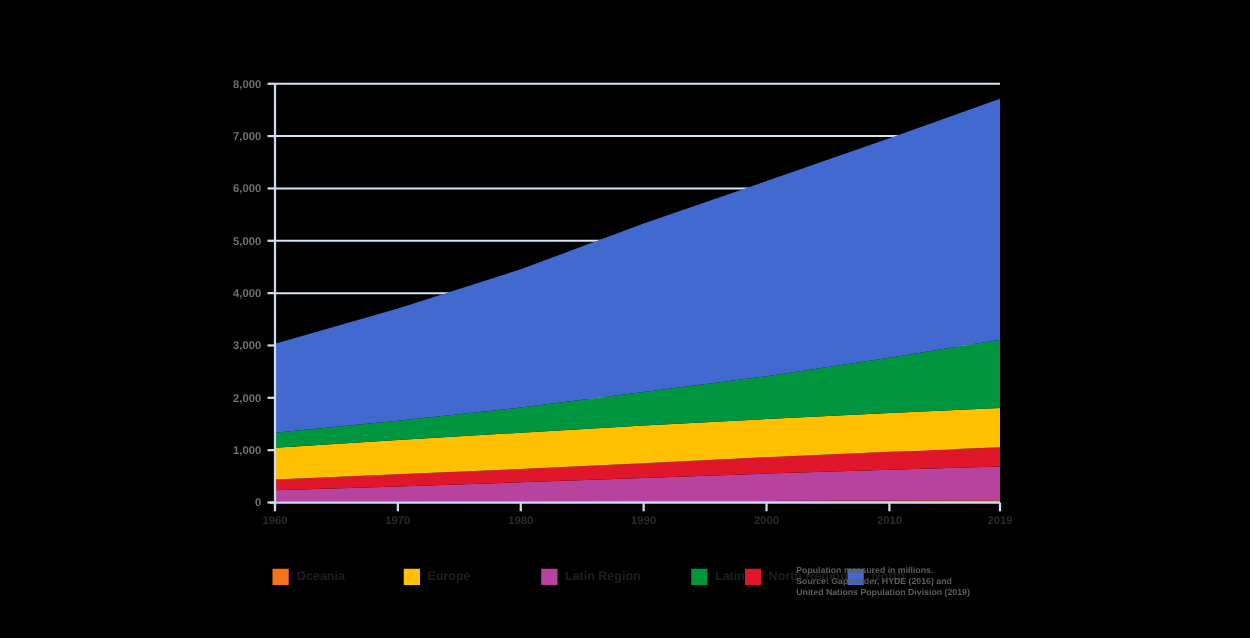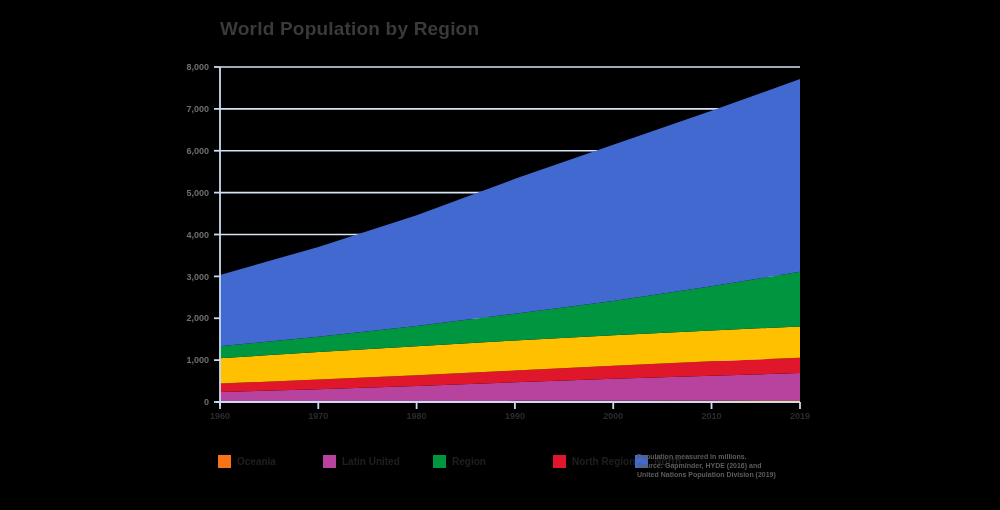--- a/index.html
+++ b/index.html
@@ -91,21 +91,20 @@
     font-weight: bold;
     width: 200px;
   }
   .source-note div { white-space: nowrap; }
 </style>
 </head>
 <body>
 
 <div id="chart-root">
 
-  <div class="chart-title">World Population by Region</div>
 
   <svg class="plot" width="1000" height="510">
     <g id="gridlines">
         <line x1="220" x2="800" y1="402" y2="402" stroke="#D6E4F5" stroke-width="0"></line>
         <line x1="220" x2="800" y1="360.125" y2="360.125" stroke="#D6E4F5" stroke-width="1.6"></line>
         <line x1="220" x2="800" y1="318.25" y2="318.25" stroke="#D6E4F5" stroke-width="1.6"></line>
         <line x1="220" x2="800" y1="276.375" y2="276.375" stroke="#D6E4F5" stroke-width="1.6"></line>
         <line x1="220" x2="800" y1="234.5" y2="234.5" stroke="#D6E4F5" stroke-width="1.6"></line>
         <line x1="220" x2="800" y1="192.625" y2="192.625" stroke="#D6E4F5" stroke-width="1.6"></line>
         <line x1="220" x2="800" y1="150.75" y2="150.75" stroke="#D6E4F5" stroke-width="1.6"></line>
@@ -161,26 +160,30 @@
         <text x="800" y="419" class="tick-label-x">2019</text>
       </g>
   </svg>
 
   <div class="legend" id="legend">
       <div class="legend-item">
         <span class="legend-swatch" style="background: rgb(248, 114, 23);"></span>
         <span class="legend-label">Oceania</span>
       </div>
       <div class="legend-item">
+        <span class="legend-swatch" style="background: rgb(255, 192, 0);"></span>
+        <span class="legend-label">Europe</span>
+      </div>
+      <div class="legend-item">
         <span class="legend-swatch" style="background: rgb(184, 67, 158);"></span>
-        <span class="legend-label">Latin United</span>
+        <span class="legend-label">Latin Region</span>
       </div>
       <div class="legend-item">
         <span class="legend-swatch" style="background: rgb(0, 150, 63);"></span>
-        <span class="legend-label">Region</span>
+        <span class="legend-label">Latin</span>
       </div>
       <div class="legend-item">
         <span class="legend-swatch" style="background: rgb(224, 22, 43);"></span>
         <span class="legend-label">North Region</span>
       </div>
       <div class="legend-item">
         <span class="legend-swatch" style="background: rgb(66, 105, 208);"></span>
         <span class="legend-label">North</span>
       </div>
     </div>

